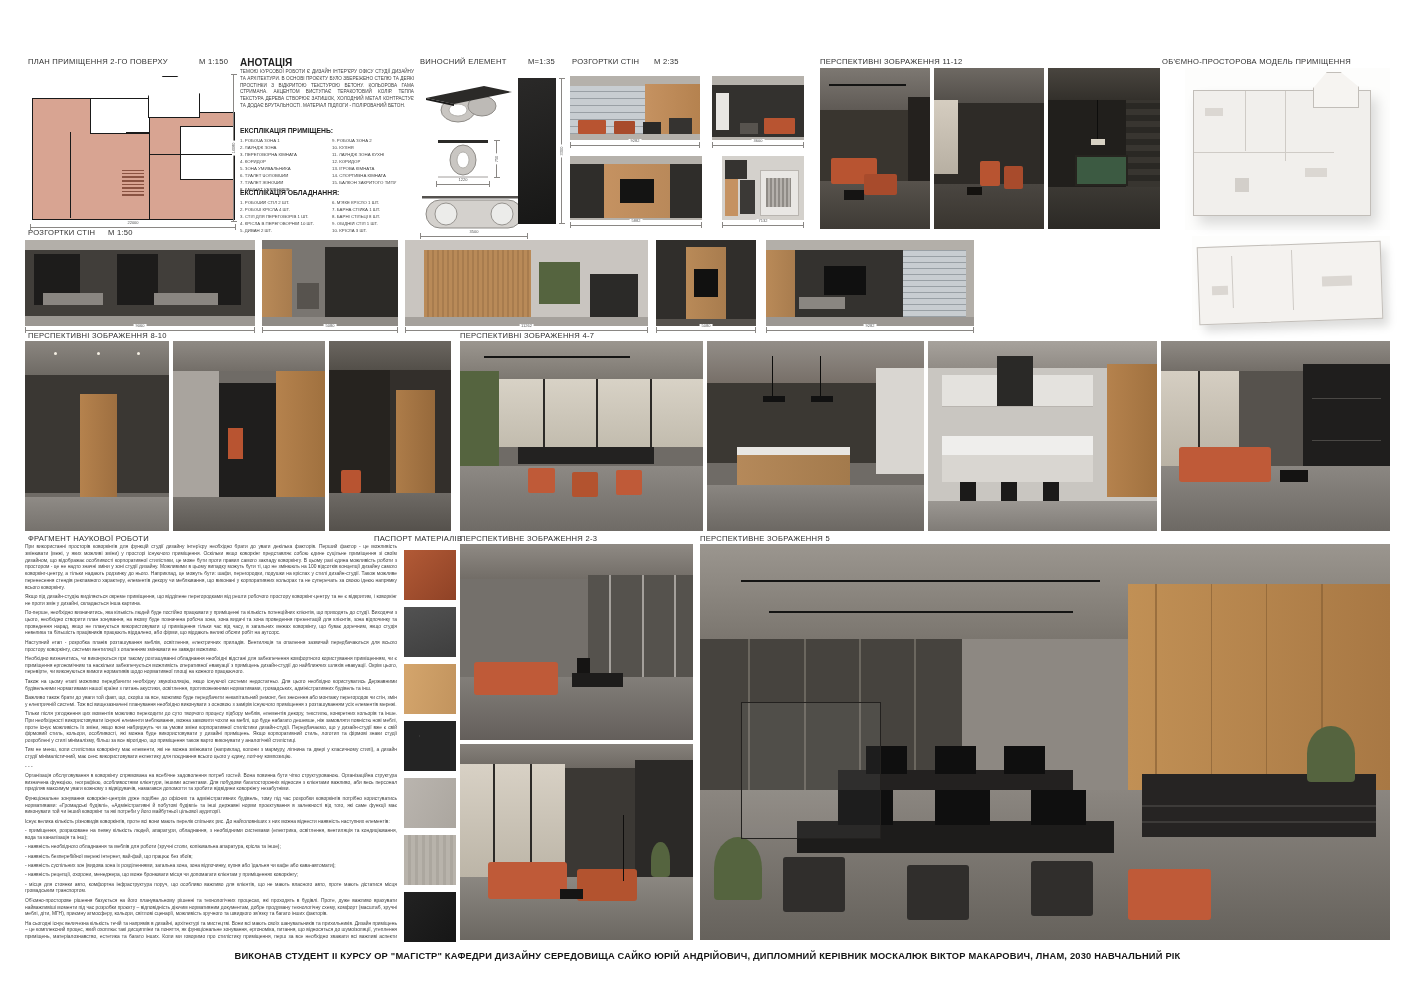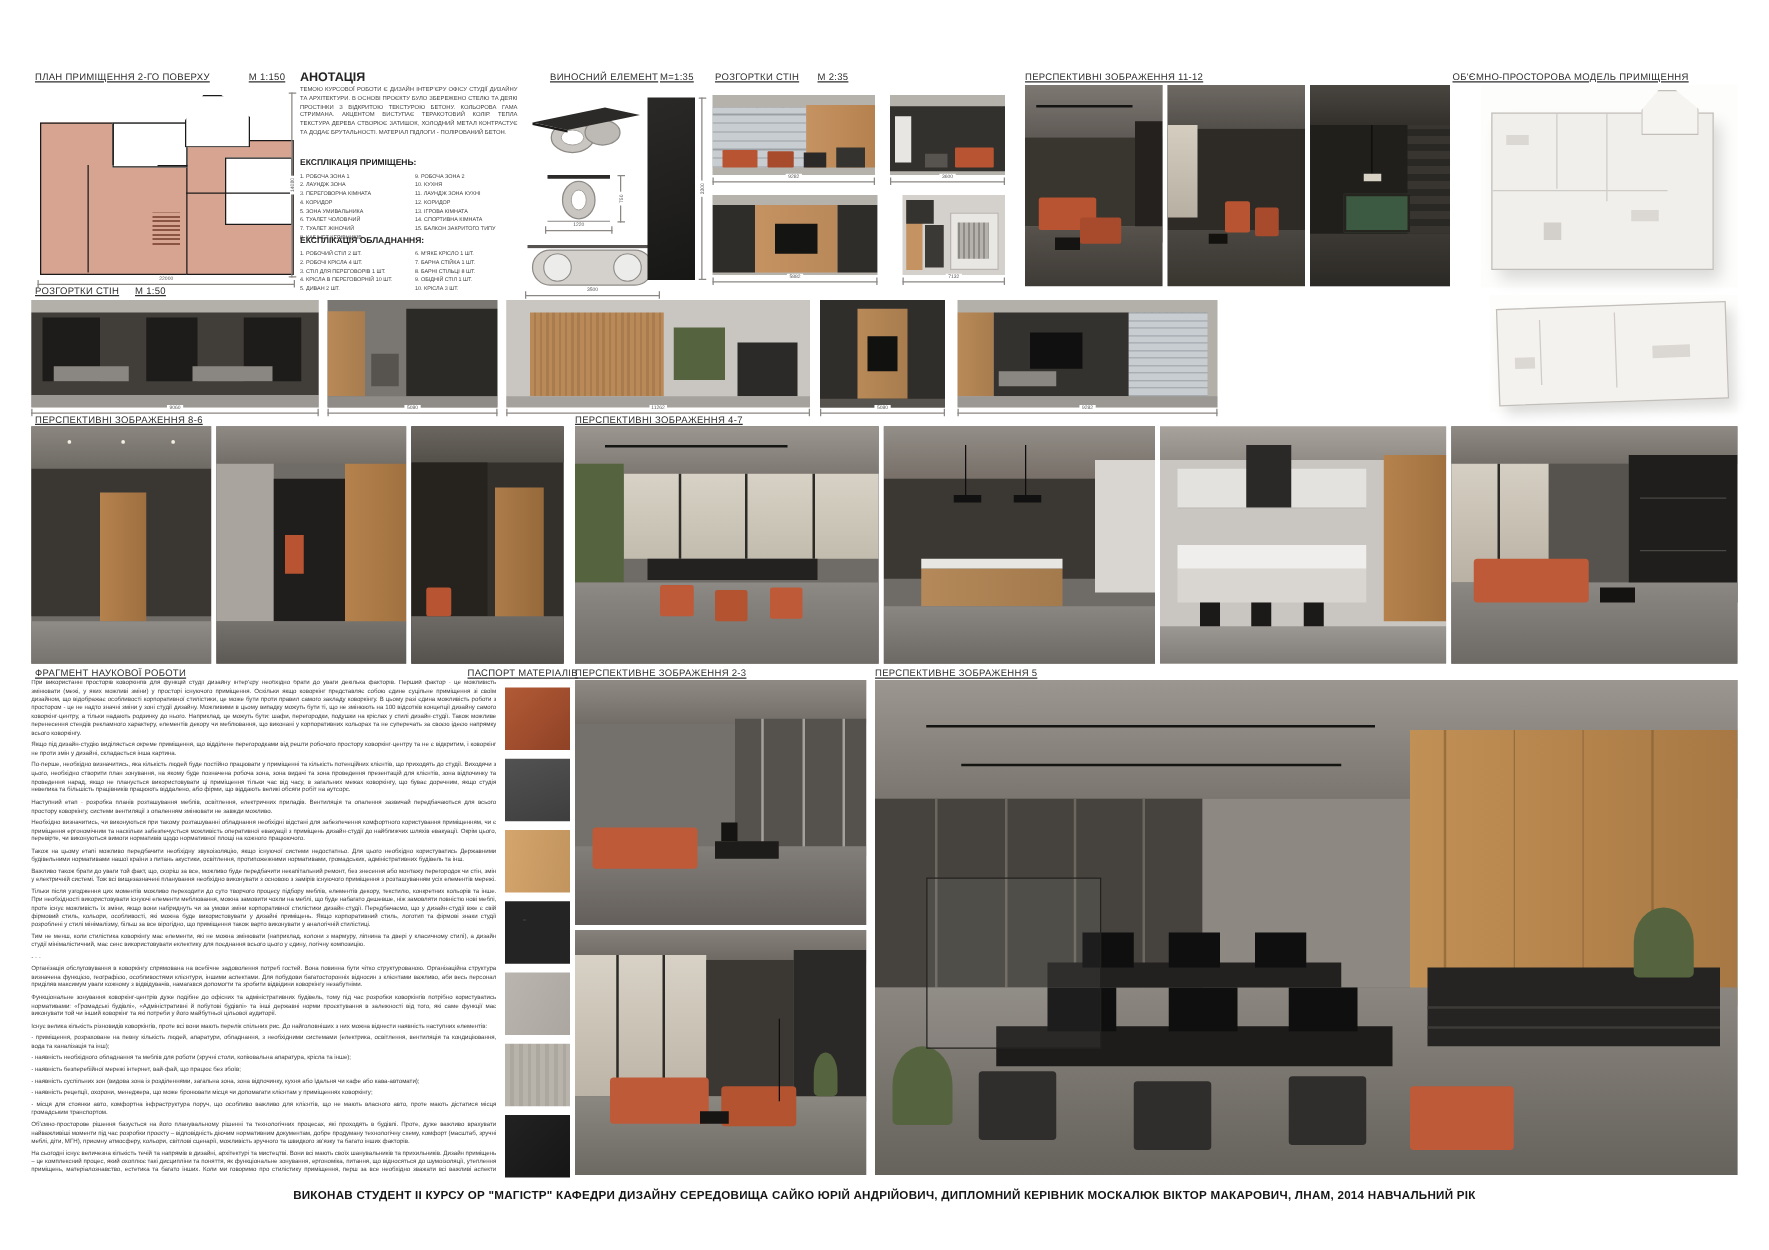--- a/index.html
+++ b/index.html
@@ -1,20 +1,20 @@
 <!DOCTYPE html>
 <html><head>
 <meta charset="utf-8">
 <style>
   html,body{margin:0;padding:0;background:#fff;}
   .board{position:absolute;left:0;top:0;width:1415px;height:1000px;background:#ffffff;
          font-family:"Liberation Sans", sans-serif;color:#222;overflow:hidden;}
   .ttl{position:absolute;top:32px;left:0;width:100%;text-align:center;font-size:13.5px;
        font-weight:700;letter-spacing:.4px;color:#1c1c1c;white-space:nowrap;}
-  .lbl{position:absolute;font-size:7.6px;letter-spacing:.25px;color:#2e2e2e;white-space:nowrap;text-decoration:underline;}
+  .lbl{position:absolute;font-size:7.6px;letter-spacing:.25px;color:#2e2e2e;white-space:nowrap;}
   .h2{position:absolute;font-size:6.8px;font-weight:700;color:#222;white-space:nowrap;}
   .txt{position:absolute;font-size:4.7px;line-height:1.45;color:#3d3d3d;text-align:justify;}
   .cols{position:absolute;margin:0;padding:0;list-style:none;font-size:4.35px;line-height:1.62;color:#3d3d3d;}
   .cols li{white-space:nowrap;}
   .rd{position:absolute;overflow:hidden;background:#6f6b66;}
   .ly{position:absolute;}
   .dim{position:absolute;border-bottom:.7px solid #8a8784;height:0;}
   .dim i{position:absolute;top:-2.6px;width:.7px;height:6px;background:#8a8784;}
   .dim i.l{left:0;}.dim i.r{right:0;}
   .dim b{position:absolute;left:50%;top:-6.5px;transform:translateX(-50%);font-weight:400;
@@ -96,21 +96,21 @@
       <li>5. ДИВАН 2 ШТ.</li>
     </ul>
   <ul class="cols" style="left:332px;top:199px;width:86px">
       <li>6. М'ЯКЕ КРІСЛО 1 ШТ.</li>
       <li>7. БАРНА СТІЙКА 1 ШТ.</li>
       <li>8. БАРНІ СТІЛЬЦІ 8 ШТ.</li>
       <li>9. ОБІДНІЙ СТІЛ 1 ШТ.</li>
       <li>10. КРІСЛА 3 ШТ.</li>
     </ul>
 
-  <div class="lbl" style="left:440px;top:57px">ВИНОСНИЙ ЕЛЕМЕНТ</div>
+  <div class="lbl" style="left:420px;top:57px">ВИНОСНИЙ ЕЛЕМЕНТ</div>
   <div class="lbl" style="left:528px;top:57px">М=1:35</div>
 
   <div class="ly" style="left:420px;top:72px;width:96px;height:58px">
     <svg width="96" height="58" viewBox="0 0 96 58">
       <ellipse cx="38" cy="38" rx="17" ry="12" fill="#c9c6c2" stroke="#8e8b87" stroke-width="1"></ellipse>
       <ellipse cx="38" cy="38" rx="9" ry="6" fill="#ffffff" stroke="#a7a4a0" stroke-width=".8"></ellipse>
       <ellipse cx="62" cy="34" rx="14" ry="10" fill="#bdbab6" stroke="#8e8b87" stroke-width="1"></ellipse>
       <polygon points="6,26 64,14 92,20 34,32" fill="#2b2a28"></polygon>
       <polygon points="6,26 34,32 34,34 6,28" fill="#1c1b1a"></polygon>
     </svg>
@@ -318,21 +318,21 @@
     <div class="ly" style="left:66%;top:12%;width:30%;height:78%;background:repeating-linear-gradient(0deg,#99a0a5 0 1px,#c8cdd1 1px 6px),repeating-linear-gradient(90deg,#99a0a5 0 1px,transparent 1px 6px)"></div>
     <div class="ly" style="left:16%;top:66%;width:22%;height:14%;background:#8a8681"></div>
     <div class="ly" style="left:0;top:90%;width:100%;height:10%;background:#9b9792"></div>
   </div>
   <div class="dim" style="left:766px;top:330px;width:208px">
     <i class="l"></i>
       <i class="r"></i>
       <b>9282</b>
   </div>
 
-  <div class="lbl" style="left:28px;top:331px">ПЕРСПЕКТИВНІ ЗОБРАЖЕННЯ 8-6</div>
+  <div class="lbl" style="left:28px;top:331px">ПЕРСПЕКТИВНІ ЗОБРАЖЕННЯ 8-10</div>
 
   <div class="rd" style="left:25px;top:341px;width:144px;height:190px">
     <div class="ly" style="left:0;top:0;width:100%;height:18%;background:linear-gradient(#8b8680,#6e6a64)"></div>
     <div class="ly" style="left:0;top:18%;width:100%;height:62%;background:#3a3733"></div>
     <div class="ly" style="left:38%;top:28%;width:26%;height:54%;background:linear-gradient(90deg,#b5824d,#9e6f40)"></div>
     <div class="ly" style="left:0;top:82%;width:100%;height:18%;background:linear-gradient(#8f8b86,#767playerName26d)"></div>
     <div class="ly" style="left:0;top:82%;width:100%;height:18%;background:linear-gradient(#8f8b86,#76726d)"></div>
     <div class="ly" style="left:20%;top:6%;width:3px;height:3px;border-radius:50%;background:#f4efe3"></div>
     <div class="ly" style="left:50%;top:6%;width:3px;height:3px;border-radius:50%;background:#f4efe3"></div>
     <div class="ly" style="left:78%;top:6%;width:3px;height:3px;border-radius:50%;background:#f4efe3"></div>
@@ -509,15 +509,15 @@
     <div class="ly" style="left:34%;top:62%;width:8%;height:9%;background:#0f0f0f"></div>
     <div class="ly" style="left:48%;top:62%;width:8%;height:9%;background:#0f0f0f"></div>
     <div class="ly" style="left:12%;top:79%;width:9%;height:14%;background:#302e2c;border-radius:3px"></div>
     <div class="ly" style="left:30%;top:81%;width:9%;height:14%;background:#302e2c;border-radius:3px"></div>
     <div class="ly" style="left:48%;top:80%;width:9%;height:14%;background:#302e2c;border-radius:3px"></div>
     <div class="ly" style="left:62%;top:82%;width:12%;height:13%;background:#bf5a38;border-radius:3px"></div>
     <div class="ly" style="left:2%;top:74%;width:7%;height:16%;background:#55643f;border-radius:50% 50% 4px 4px"></div>
     <div class="ly" style="left:6%;top:40%;width:20%;height:34%;background:rgba(255,255,255,.06);border:1.5px solid #23211f"></div>
   </div>
 
-  <div class="ftr">ВИКОНАВ СТУДЕНТ ІІ КУРСУ ОР "МАГІСТР" КАФЕДРИ ДИЗАЙНУ СЕРЕДОВИЩА САЙКО ЮРІЙ АНДРІЙОВИЧ, ДИПЛОМНИЙ КЕРІВНИК МОСКАЛЮК ВІКТОР МАКАРОВИЧ, ЛНАМ, 2014 НАВЧАЛЬНИЙ РІК</div>
+  <div class="ftr">ВИКОНАВ СТУДЕНТ ІІ КУРСУ ОР "МАГІСТР" КАФЕДРИ ДИЗАЙНУ СЕРЕДОВИЩА САЙКО ЮРІЙ АНДРІЙОВИЧ, ДИПЛОМНИЙ КЕРІВНИК МОСКАЛЮК ВІКТОР МАКАРОВИЧ, ЛНАМ, 2030 НАВЧАЛЬНИЙ РІК</div>
 
 </div>
 
 </body></html>

